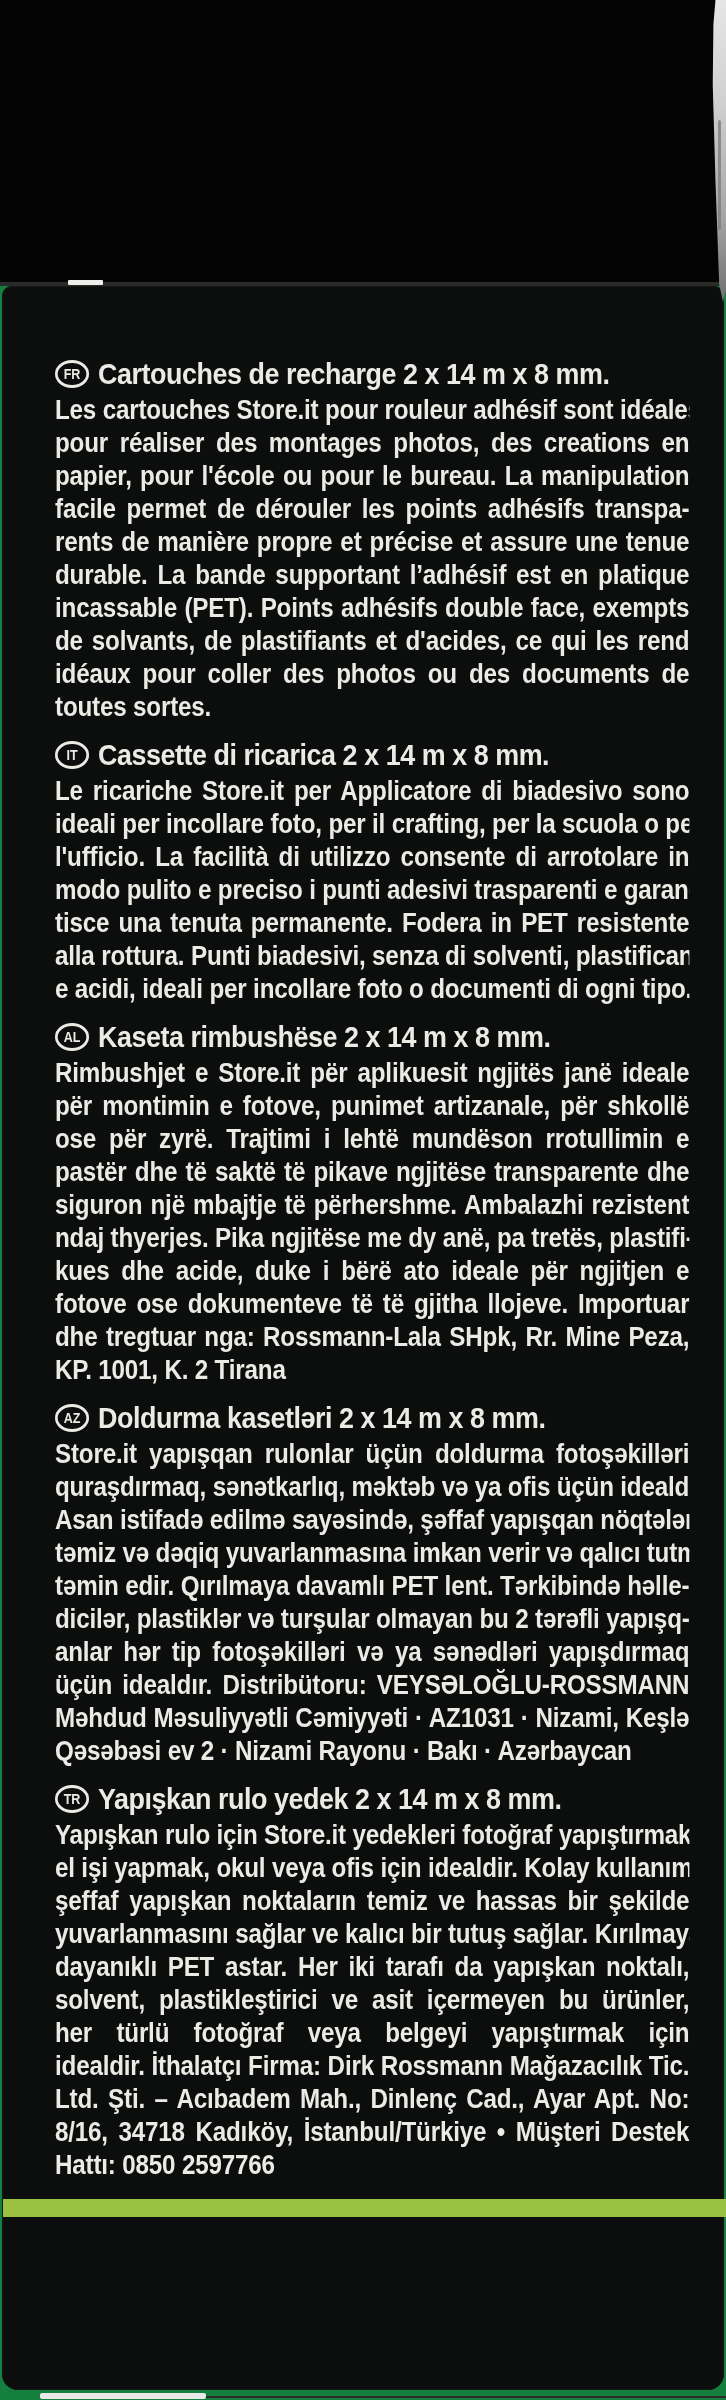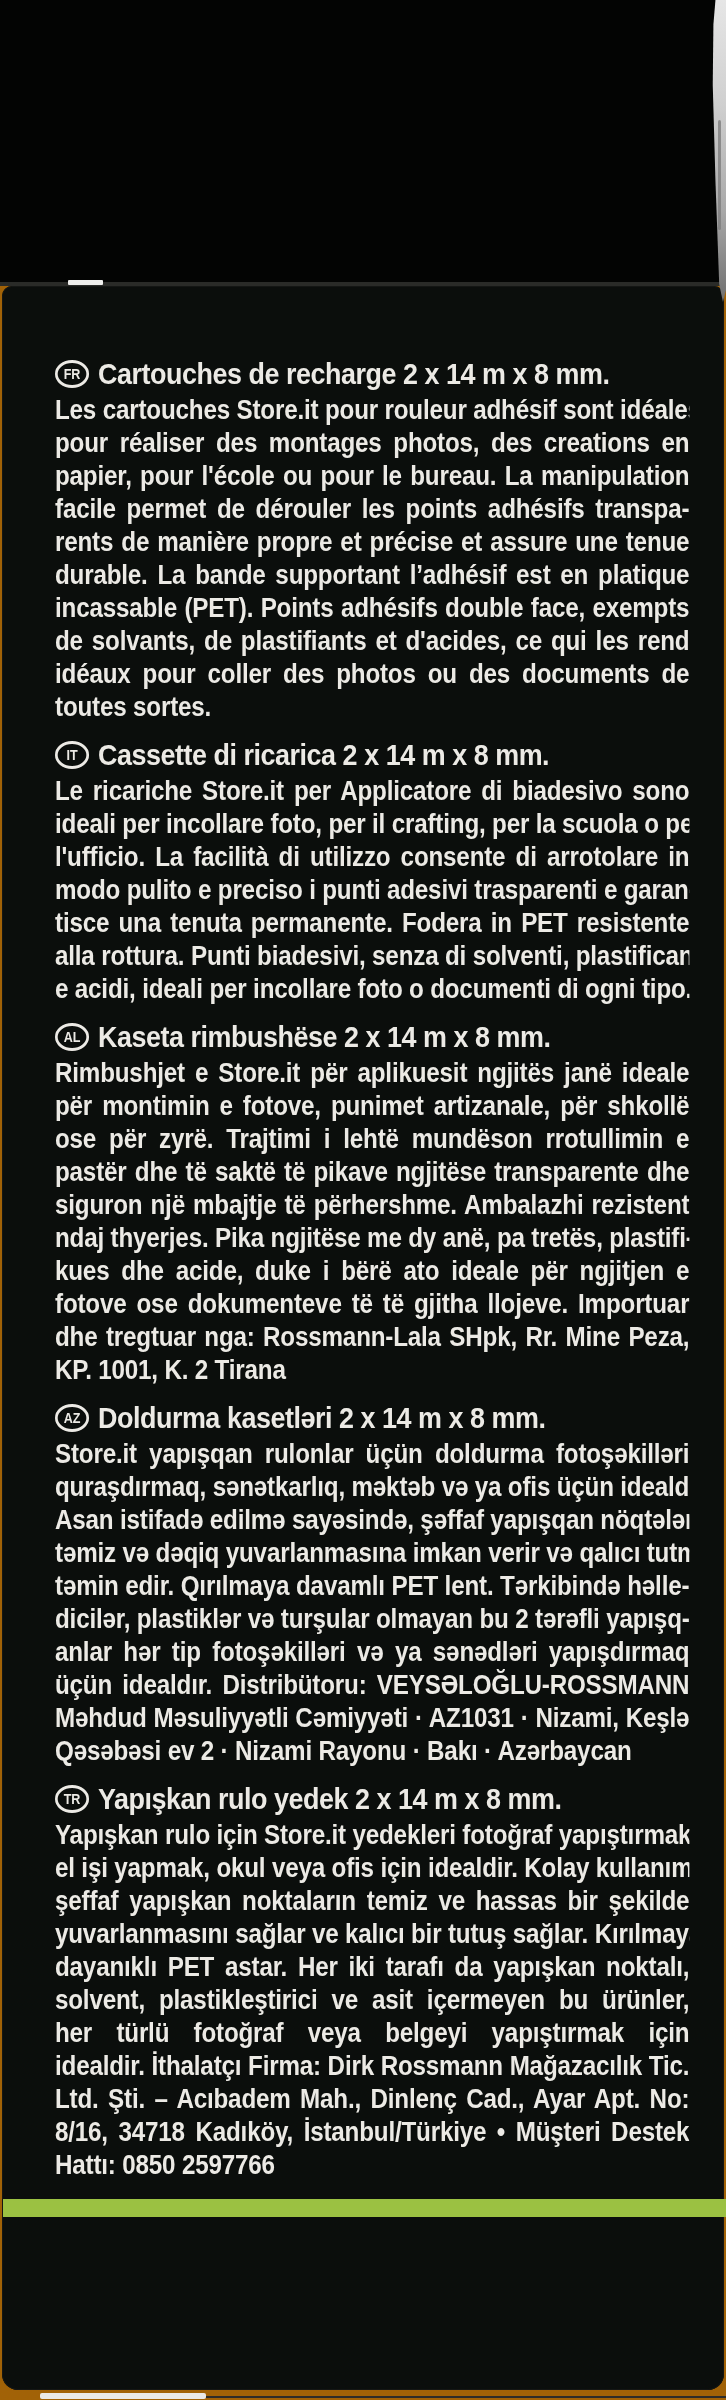--- a/index.html
+++ b/index.html
@@ -1,16 +1,16 @@
 <!DOCTYPE html>
 <html><head>
 <meta charset="utf-8">
 <style>
   html,body{margin:0;padding:0;background:#000;}
-  .canvas{position:relative;width:726px;height:2400px;background:#a16207;overflow:hidden;
+  .canvas{position:relative;width:726px;height:2400px;background:#15803d;overflow:hidden;
           font-family:"Liberation Sans",sans-serif;}
   .face{position:absolute;left:2px;right:2px;top:286px;bottom:10px;background:#0b0e0c;
         border-radius:10px 10px 16px 16px;box-shadow:inset 0 0 0 1px #141614;}
   .top-panel{position:absolute;left:0;top:0;right:0;height:283px;background:#030403;}
   .seam{position:absolute;left:0;right:2px;top:282px;height:4px;background:#2a2b28;}
   .seam-glint{position:absolute;left:68px;top:280px;width:35px;height:5px;background:#eeeeec;border-radius:1px;}
   .page-curl{position:absolute;right:0;top:0;width:17px;height:302px;
              background:linear-gradient(to bottom,#e6e6e6 0%,#cfcfcf 35%,#a8a8a8 70%,#6f6f6f 100%);
              clip-path:polygon(38% 0,100% 0,100% 96%,82% 100%,60% 94%,38% 60%,22% 28%,26% 8%);}
   .page-curl-streak{position:absolute;right:5px;top:120px;width:3px;height:110px;background:#7d7d7d;

